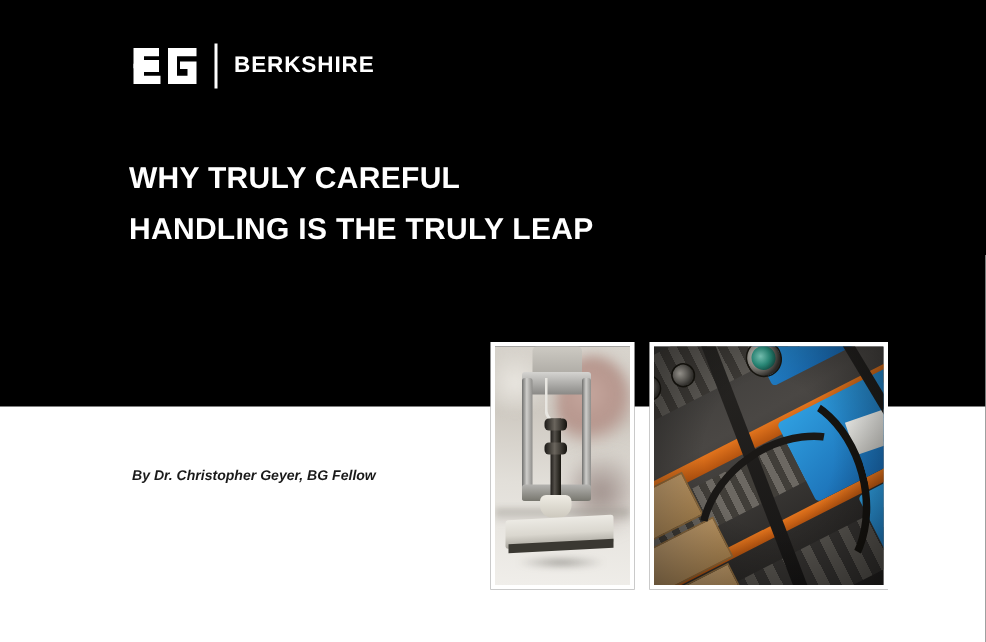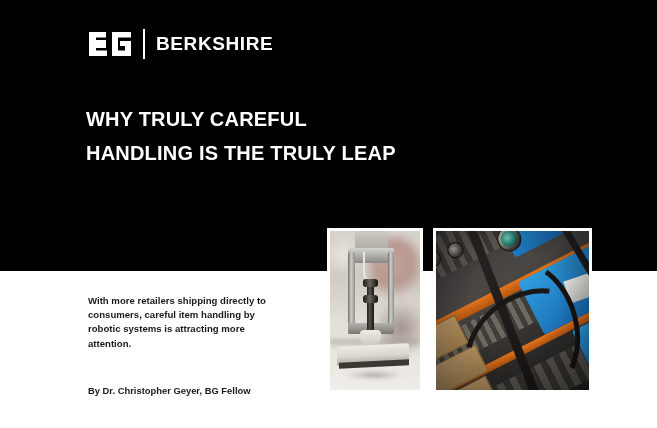--- a/index.html
+++ b/index.html
@@ -43,21 +43,21 @@
     background:#ffffff;
     margin:0 11px 0 9px;
   }
   .logo-wordmark {
     display:flex;
     flex-direction:column;
     justify-content:center;
   }
   .logo-word {
     color:#ffffff;
-    font-size:19px;
+    font-size:15px;
     font-weight:bold;
     letter-spacing:0.6px;
     line-height:15.5px;
     white-space:nowrap;
   }
 
   
   .headline {
     position:absolute;
     left:86px; top:102px;
@@ -76,23 +76,24 @@
     left:88px; top:294px;
     width:195px;
   }
   .body-para {
     color:#1a1a1a;
     font-size:9.6px;
     font-weight:bold;
     line-height:14.2px;
   }
   .byline {
-    margin-top:33px;
+    margin-top:16px;
     color:#1a1a1a;
     font-size:9.4px;
+    font-style:italic;
     font-weight:bold;
     line-height:13px;
     white-space:nowrap;
   }
 
   
   .photo {
     position:absolute;
     overflow:hidden;
     background:#2a2a2a;
@@ -320,21 +321,20 @@
       <span class="logo-word">BERKSHIRE</span>
     </span>
   </div>
 
   <h1 class="headline">
     <span class="hl-line">WHY TRULY CAREFUL</span>
     <span class="hl-line">HANDLING IS THE TRULY LEAP</span>
   </h1>
 
   <div class="body-copy">
-    <p class="body-para">With more retailers shipping directly to consumers, careful item handling by robotic systems is attracting more attention.</p>
     <p class="byline">By Dr. Christopher Geyer, BG Fellow</p>
   </div>
 
   <div class="photo photo-gripper">
     <div class="photo-inner">
       <div class="gr-bg"></div>
       <div class="gr-blur-b"></div>
       <div class="gr-blur-a"></div>
       <div class="gr-blur-c"></div>
       <div class="gr-counter"></div>

